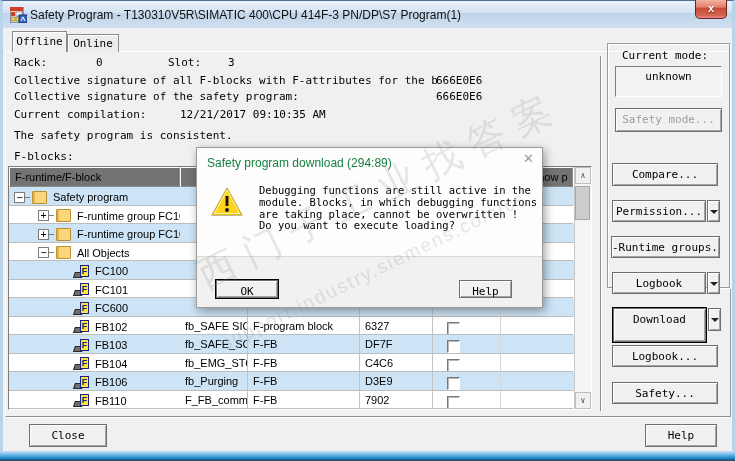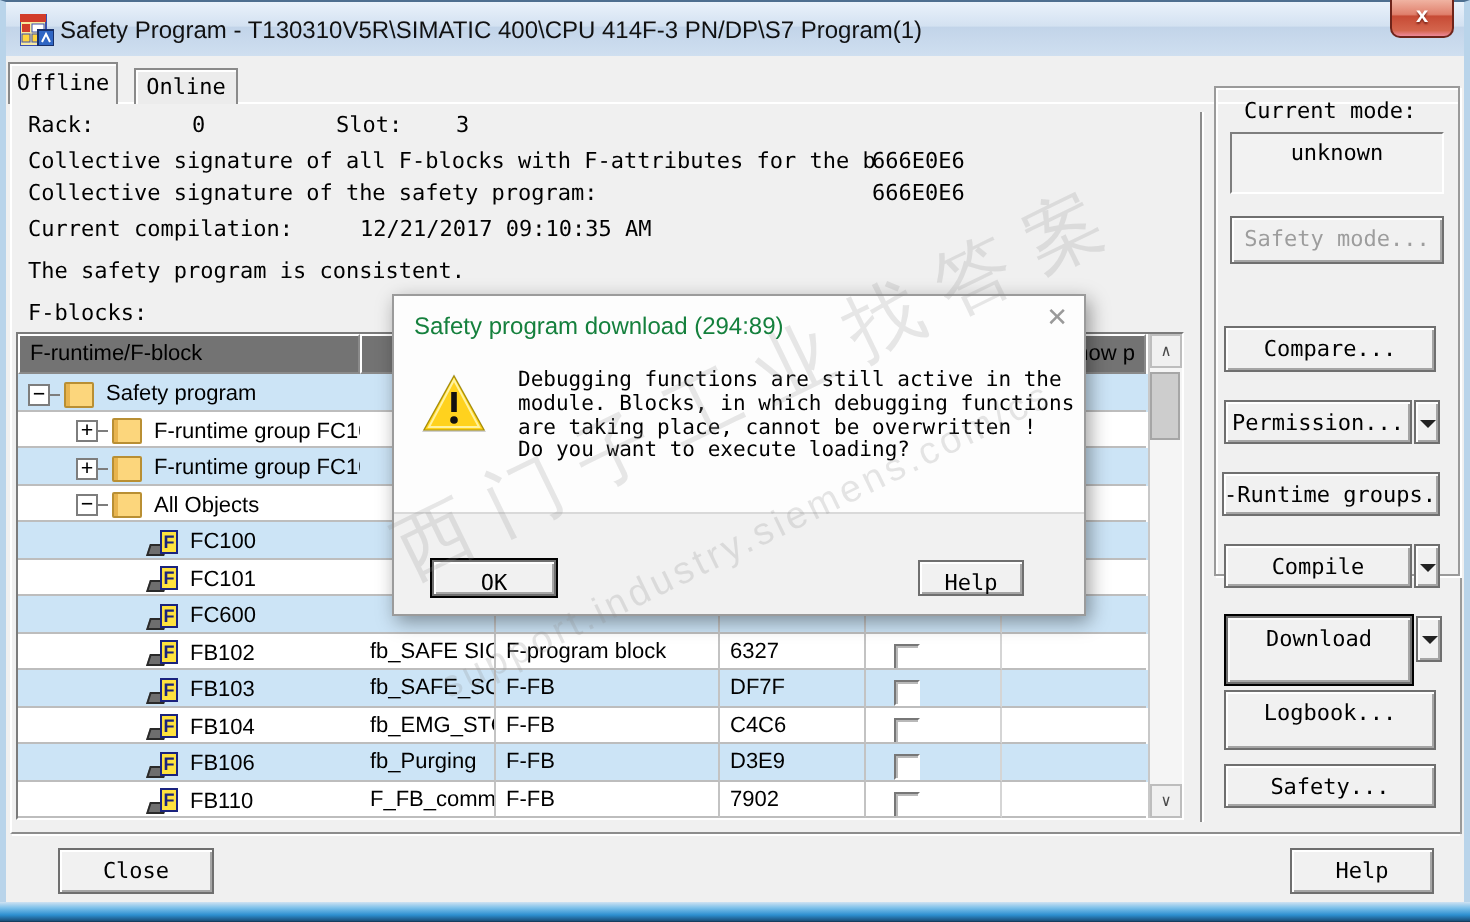--- a/index.html
+++ b/index.html
@@ -18,21 +18,21 @@
     font-family:"Liberation Sans", sans-serif;white-space:nowrap;}
   .app-icon{position:absolute;left:7px;top:6px;width:17px;height:16px;}
   .btn-close{position:absolute;right:8px;top:0px;width:32px;height:19px;
     background:linear-gradient(#f0b3a2,#e0806c 40%,#c74b35 45%,#d4654d 85%,#e89);
     border:1px solid #6e241a;border-top:none;border-radius:0 0 5px 5px;
     color:#fff;font-weight:bold;font-size:11px;text-align:center;line-height:17px;
     font-family:"Liberation Sans", sans-serif;text-shadow:0 1px 1px #7c2418;cursor:default;}
   
   .tab{position:absolute;font-size:11px;text-align:center;background:#f0f0f0;
     border:1px solid #8a8a8a;border-bottom:none;box-shadow:inset 1px 1px 0 #fff;}
-  .tab-active{left:4px;top:31px;width:55px;height:21px;line-height:20px;z-index:3;}
+  .tab-active{left:12px;top:31px;width:55px;height:21px;line-height:20px;z-index:3;}
   .tab-idle{left:67px;top:34px;width:52px;height:18px;line-height:17px;z-index:1;background:#ececec;}
   .tabpage{position:absolute;left:5px;top:51px;width:726px;height:366px;z-index:0;
     border-top:1px solid #fff;border-left:1px solid #fff;border-right:1px solid #9a9a9a;border-bottom:1px solid #9a9a9a;}
   .etch-h{position:absolute;height:2px;border-top:1px solid #8c8c8c;border-bottom:1px solid #fff;}
   .etch-v{position:absolute;width:2px;border-left:1px solid #8c8c8c;border-right:1px solid #fff;}
   
   .lbl{position:absolute;font-size:11px;color:#000;white-space:nowrap;}
   
   #list{position:absolute;left:8px;top:166px;width:584px;height:244px;background:#fff;
     border:1px solid;border-color:#7b7b7b #fff #fff #7b7b7b;display:flex;}
@@ -369,27 +369,27 @@
   <div class="sunken-field">unknown</div>
   <div class="btn disabled" style="left:615px;top:108px;width:107px;height:24px;">Safety mode...</div>
 
   <div class="btn" style="left:612px;top:163px;width:106px;height:23px;">Compare...</div>
 
   <div class="btn" style="left:612px;top:200px;width:94px;height:22px;">Permission...</div>
   <div class="btn arrow-btn" style="left:707px;top:200px;width:13px;height:22px;"><span class="arr"></span></div>
 
   <div class="btn" style="left:611px;top:236px;width:109px;height:22px;">-Runtime groups..</div>
 
-  <div class="btn" style="left:612px;top:272px;width:94px;height:22px;">Compile</div>
+  <div class="btn" style="left:612px;top:272px;width:94px;height:22px;">Logbook</div>
   <div class="btn arrow-btn" style="left:707px;top:272px;width:13px;height:22px;"><span class="arr"></span></div>
 
   <div class="btn focused" style="left:613px;top:308px;width:93px;height:34px;">Download</div>
   <div class="btn arrow-btn" style="left:708px;top:308px;width:13px;height:23px;"><span class="arr"></span></div>
 
-  <div class="btn" style="left:612px;top:345px;width:106px;height:30px;">Logbook...</div>
+  <div class="btn" style="left:612px;top:345px;width:106px;height:22px;">Logbook...</div>
   <div class="btn" style="left:612px;top:382px;width:106px;height:22px;">Safety...</div>
 
   <div class="etch-h" style="left:6px;top:416px;width:724px;"></div>
   <div class="btn" style="left:29px;top:424px;width:78px;height:23px;">Close</div>
   <div class="btn" style="left:645px;top:424px;width:72px;height:23px;">Help</div>
 
   <div id="dialog">
     <div class="dlg-title">Safety program download (294:89)</div>
     <div class="dlg-close">✕</div>
     <div class="dlg-footer"></div>

